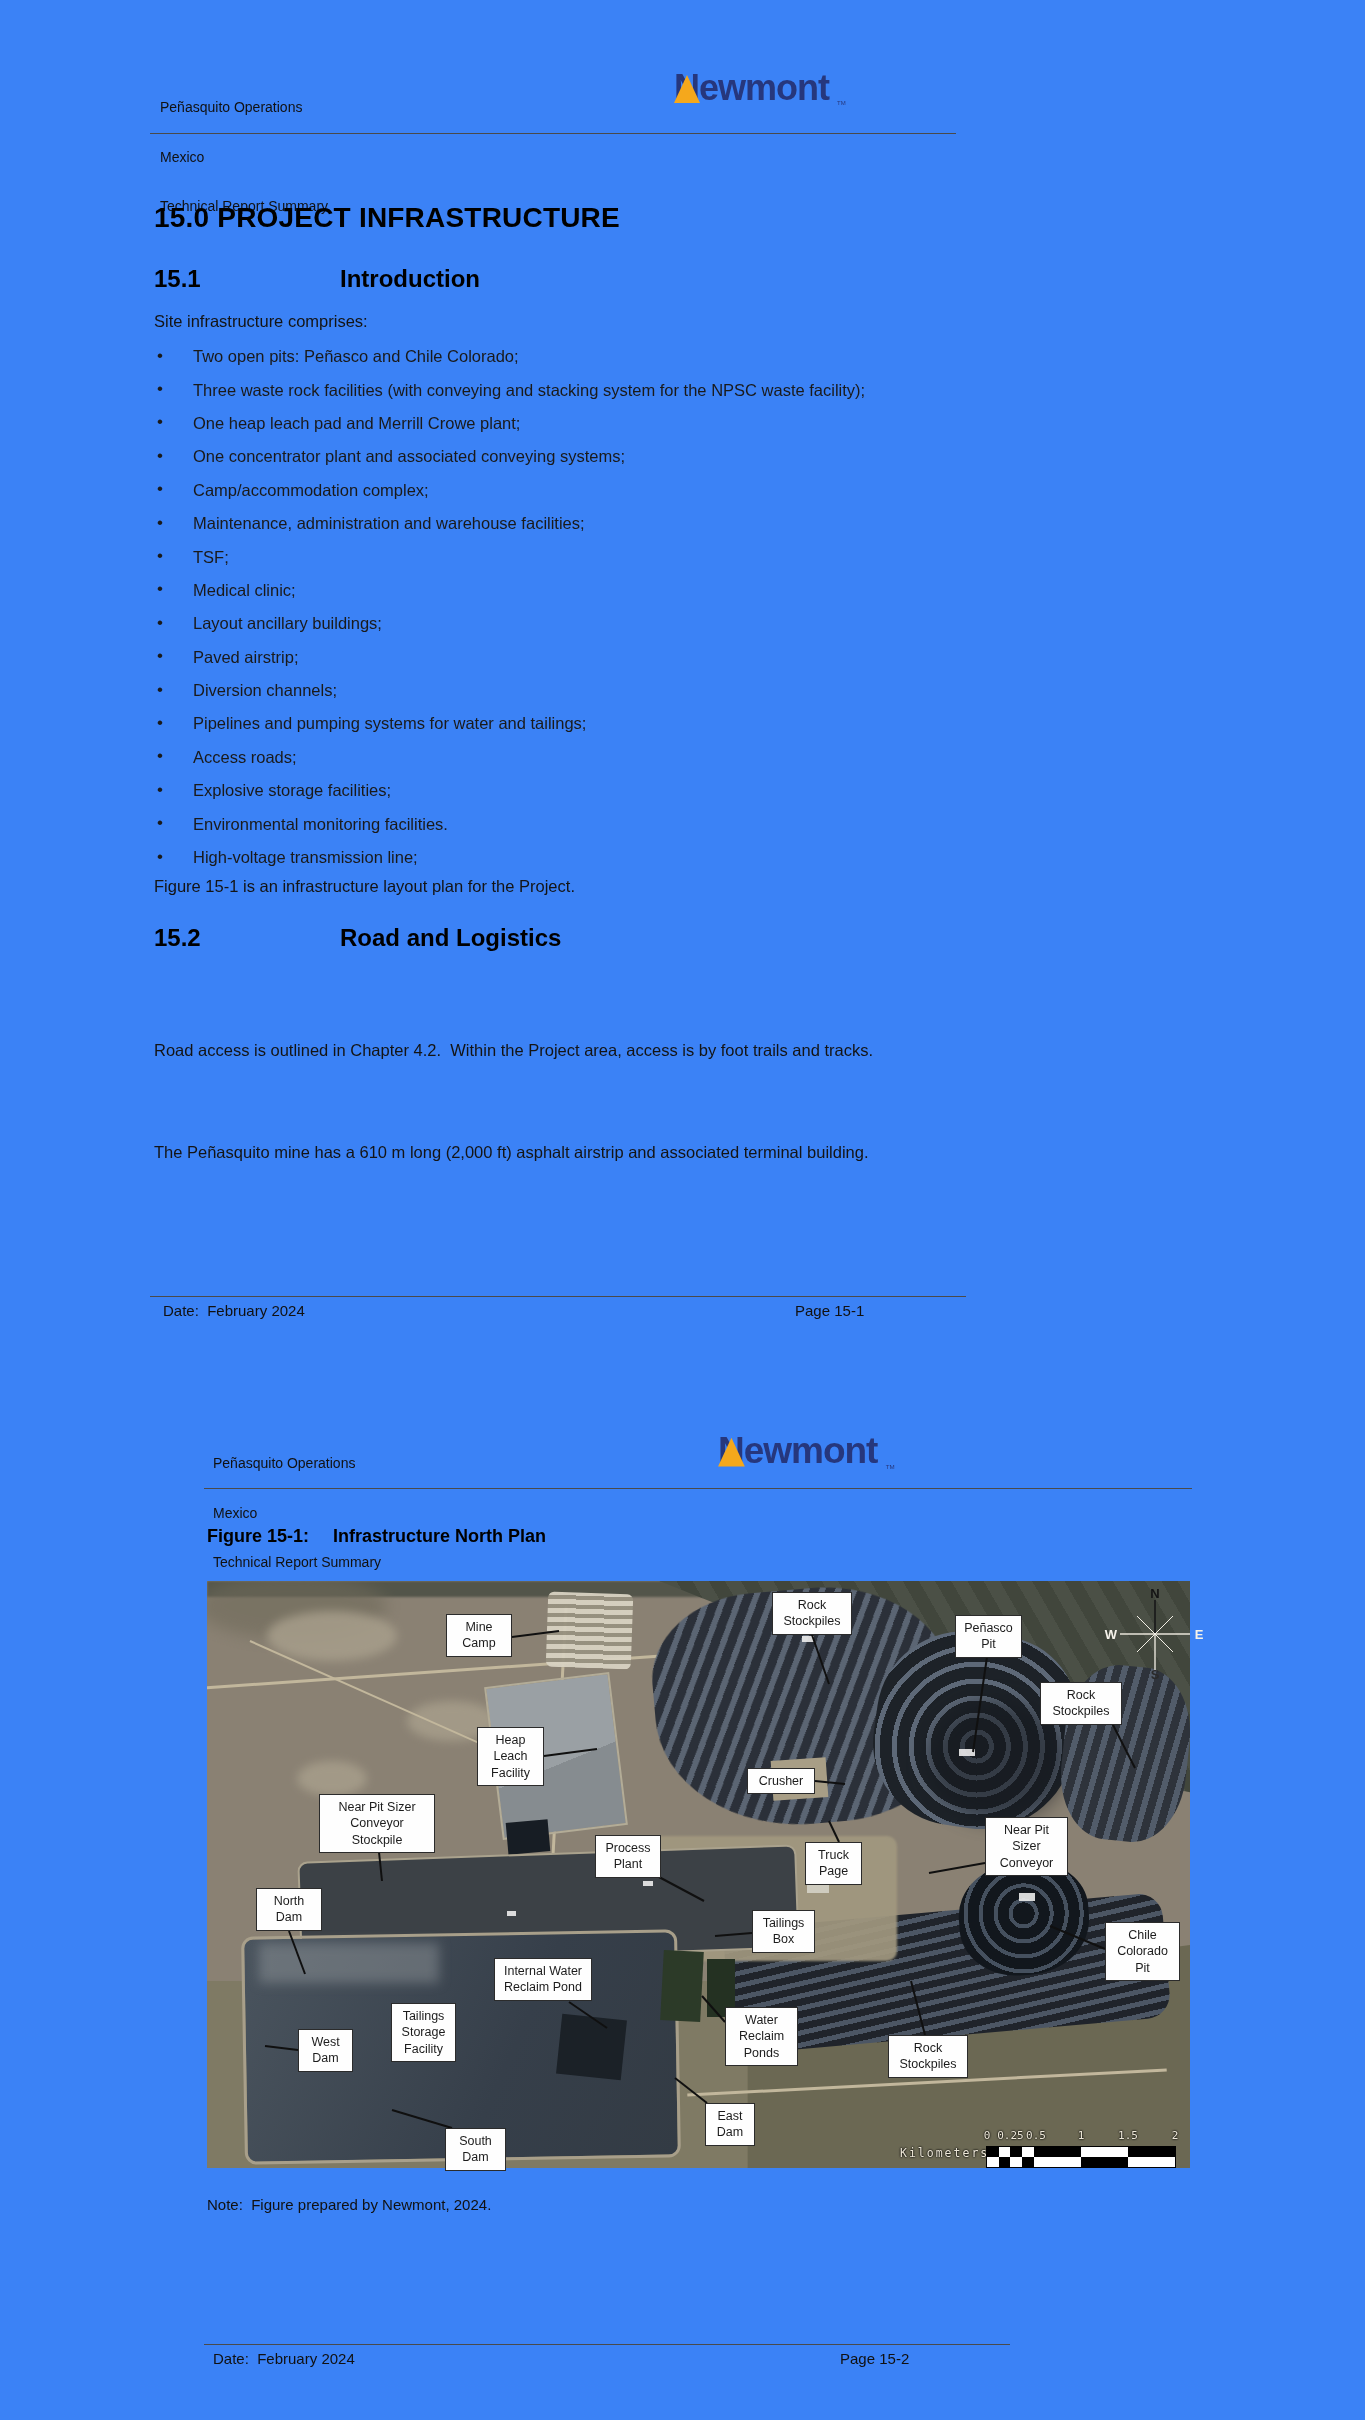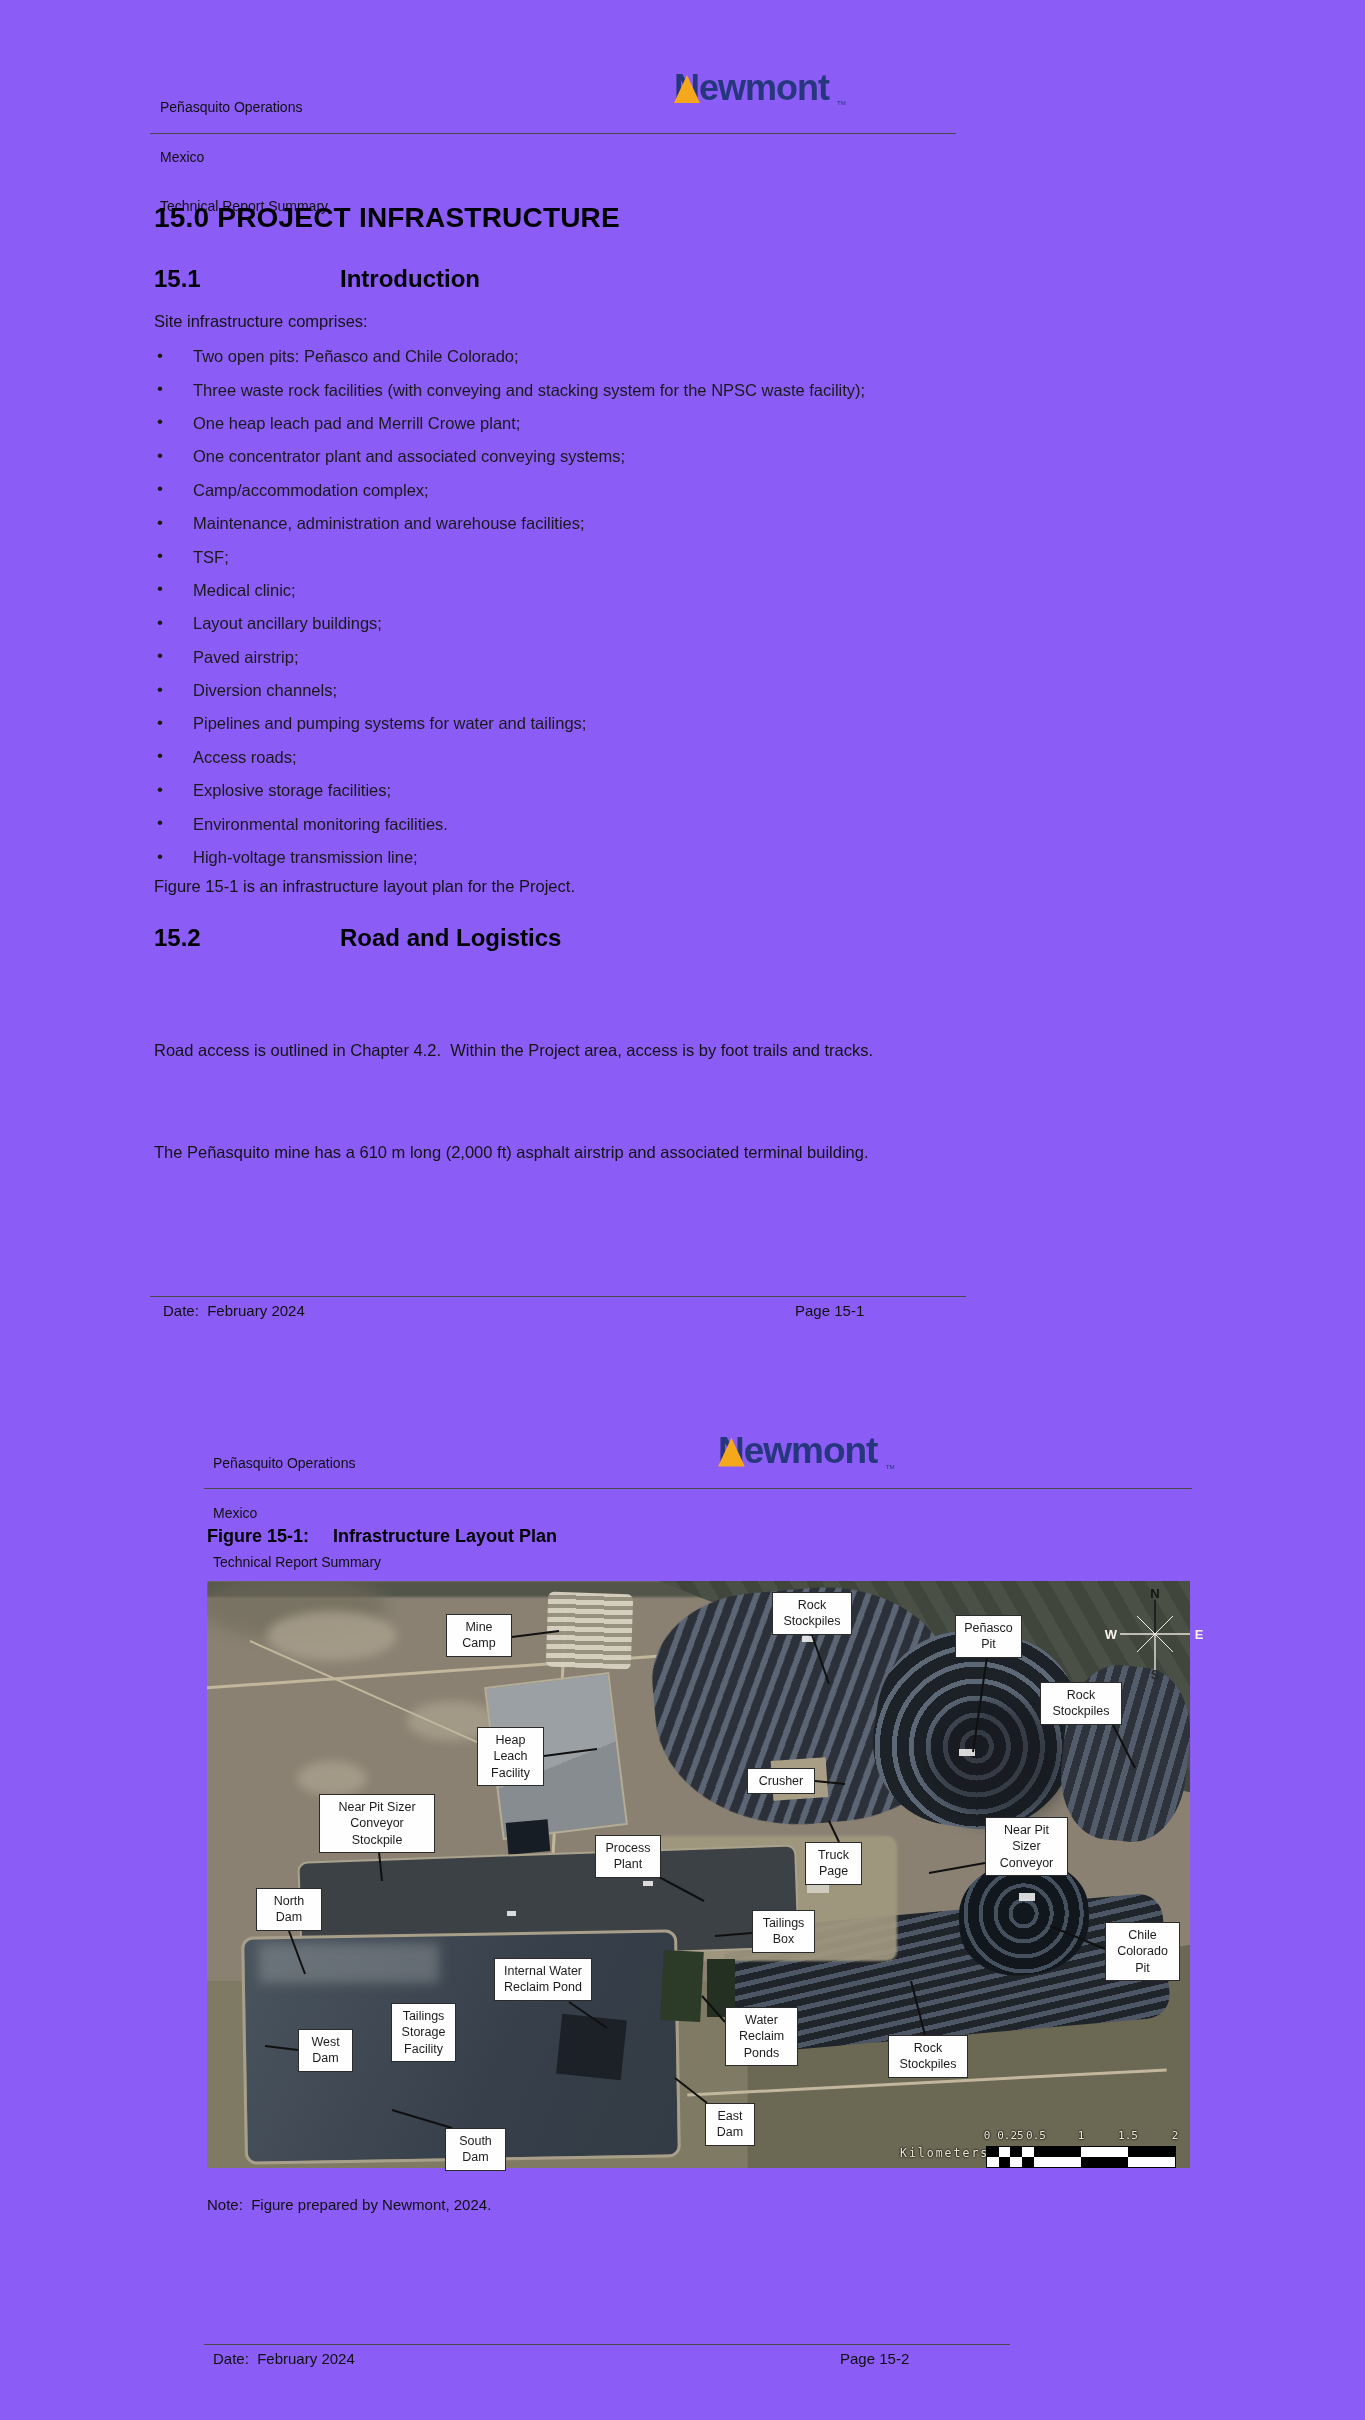--- a/index.html
+++ b/index.html
@@ -1,17 +1,17 @@
 <!DOCTYPE html>
 <html><head>
 <meta charset="utf-8">
 <style>
   html,body{margin:0;padding:0;background:#ffffff;}
   body{font-family:"Liberation Sans", sans-serif;color:#1a1a1a;}
-  .page-root{position:relative;width:1365px;height:2420px;background:#8b5cf6;overflow:hidden;}
+  .page-root{position:relative;width:1365px;height:2420px;background:#3b82f6;overflow:hidden;}
   .abs{position:absolute;}
   .pre{white-space:pre-wrap;}
   .hdr-small{font-size:14px;line-height:16.5px;color:#111;}
   .rule{height:1px;background:#4a4a4a;}
   .h1{font-size:28px;font-weight:bold;color:#000;letter-spacing:.2px;}
   .h2{font-size:24px;font-weight:bold;color:#000;}
   .h2 .num{display:inline-block;width:186px;}
   .body-text{font-size:16.5px;color:#141414;}
   .bullets{list-style:none;margin:0;padding:0;width:815px;}
   .bullets li{position:relative;height:33.4px;padding-left:39px;font-size:16.5px;display:flex;align-items:center;}
@@ -132,21 +132,21 @@
 
   <svg class="abs" style="left:716px;top:1424px;" width="180" height="50" viewBox="0 0 175 48">
     <text x="2" y="38" font-family="Liberation Sans, sans-serif" font-size="36" font-weight="bold" fill="#26377d" letter-spacing="-1">Newmont</text>
     <polygon points="2,41 15,13 28,41" fill="#f5a81c"></polygon>
     <text x="165" y="43" font-family="Liberation Sans, sans-serif" font-size="6" fill="#26377d">TM</text>
   </svg>
 
   <div class="abs rule" style="left:204px;top:1488px;width:988px;"></div>
 
   <div class="abs fig-title" style="left:207px;top:1526px;">
-    <span>Figure 15-1:</span><span class="gap"></span><span>Infrastructure Layout Plan</span>
+    <span>Figure 15-1:</span><span class="gap"></span><span>Infrastructure North Plan</span>
   </div>
 
   <div class="abs map" style="left:207px;top:1581px;">
 
     <div class="terrain">
       <div class="t-topstrip"></div>
       <div class="t-darkveg"></div>
       <div class="t-mtn"></div>
       <div class="t-scrub-b"></div>
       <div class="t-scrub-br"></div>

